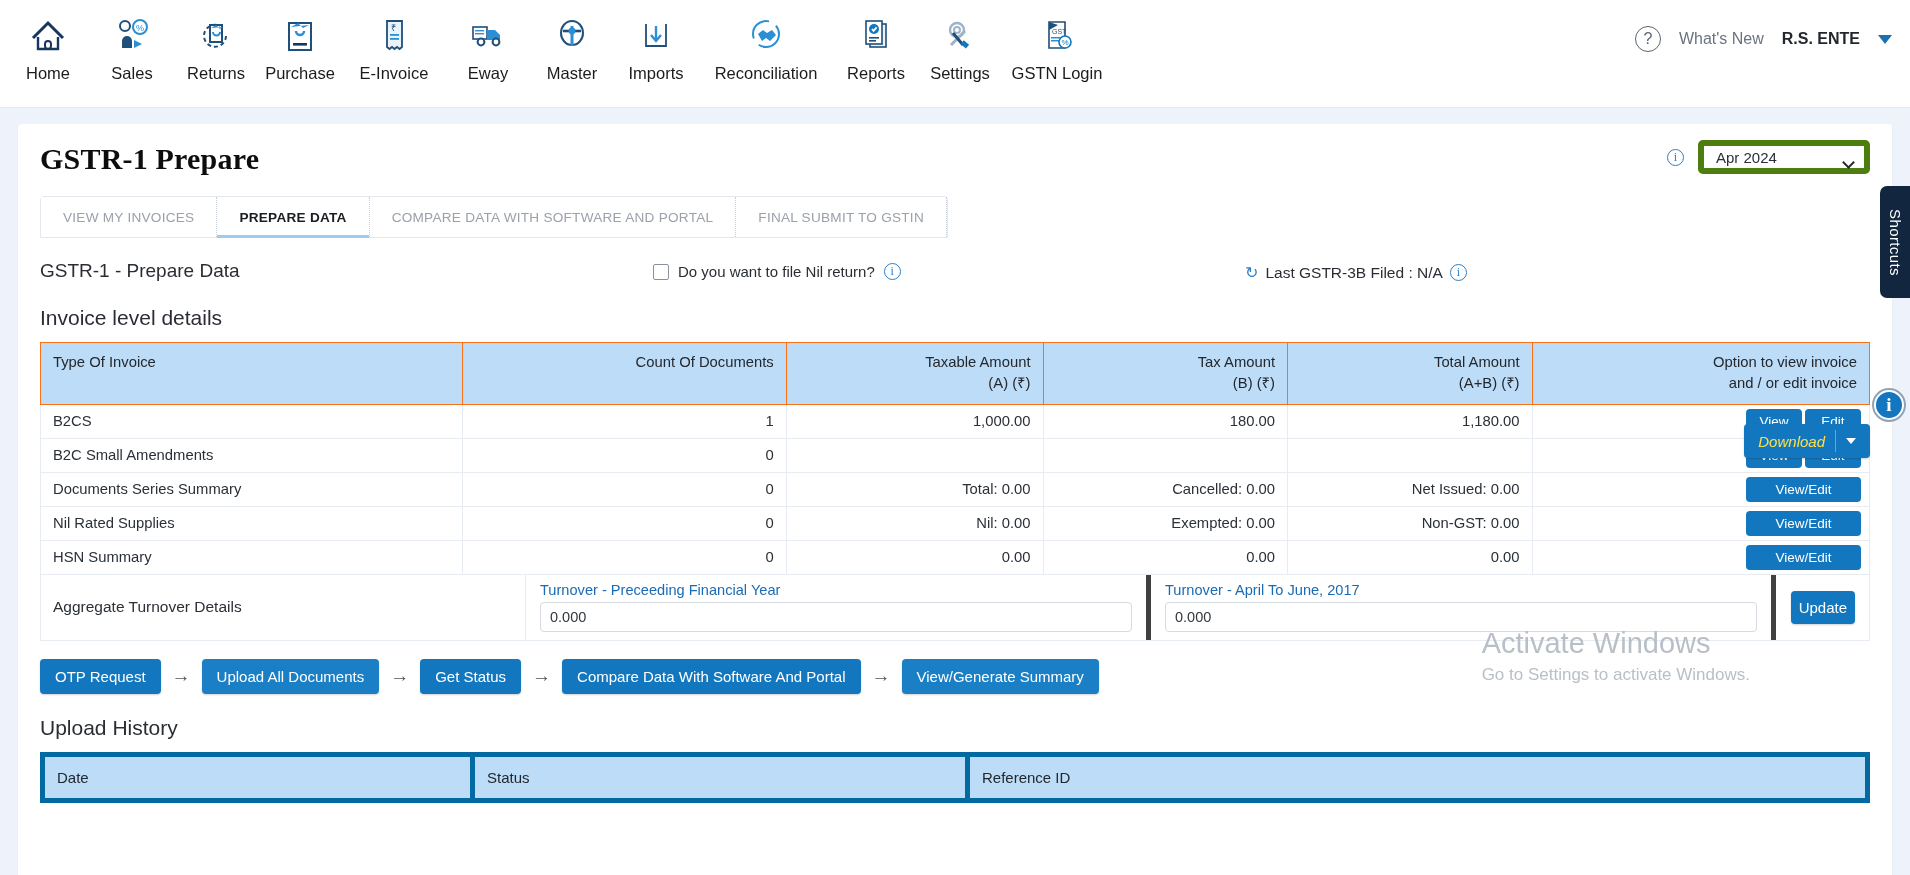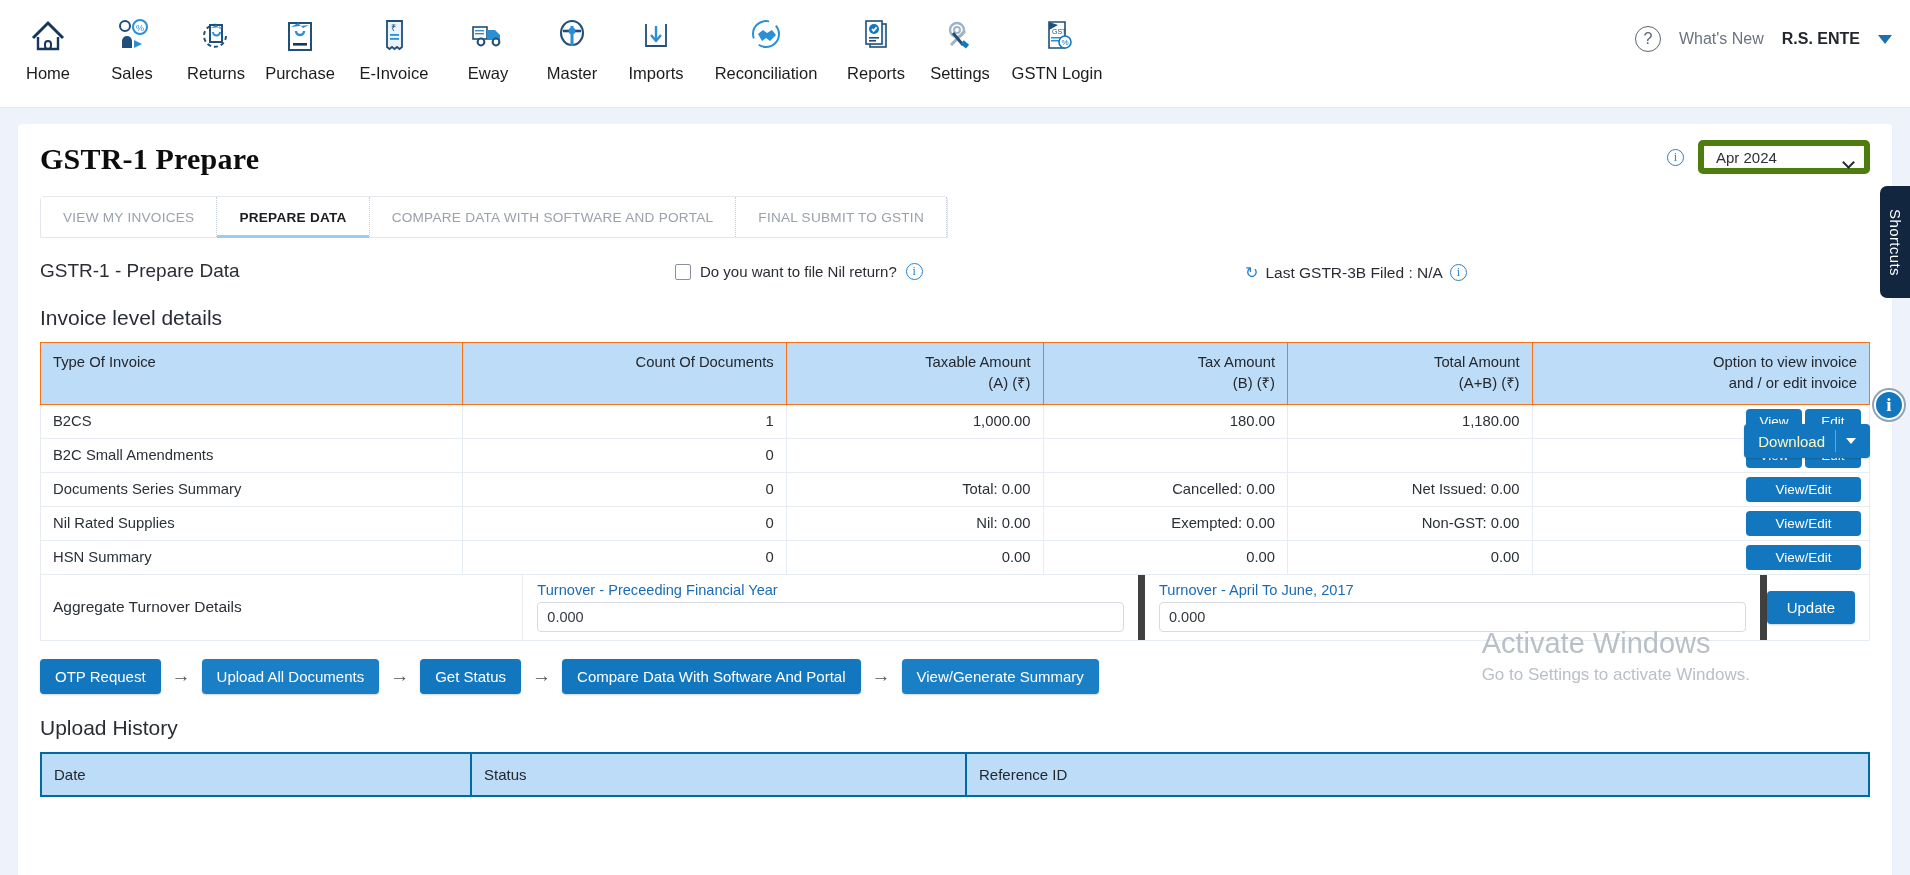--- a/index.html
+++ b/index.html
@@ -137,21 +137,21 @@
   }
 
   
   .subhead {
     margin-top: 22px;
     position: relative;
     height: 30px;
   }
   .subhead-title { font-size: 19px; color: #2a2e34; }
   .nil-return {
-    position: absolute; left: 635px; top: 3px;
+    position: absolute; left: 613px; top: 3px;
     display: flex; align-items: center; gap: 9px;
   }
   .chk {
     width: 16px; height: 16px;
     border: 1.6px solid #8a929d; border-radius: 2px;
     background: #fff; cursor: pointer;
   }
   .nil-label { font-size: 15px; color: #2a2e34; }
   .last3b {
     position: absolute; left: 1205px; top: 3px;
@@ -159,26 +159,27 @@
     font-size: 15.5px; color: #2a2e34;
   }
   .refresh-ic { color: #2a7fc9; font-size: 16px; }
 
   
   .sec-title { margin-top: 16px; font-size: 21px; color: #2a2e34; }
   .download-btn {
     position: absolute; right: 22px; top: 300px;
     height: 34px;
     background: #1277be;
-    color: #fef9c3; font-size: 15px;
+    color: #fde047; font-size: 15px;
     border-radius: 4px;
     display: flex; align-items: center;
     padding: 0 14px;
     cursor: pointer;
     box-shadow: 0 1px 2px rgba(0,0,0,.18);
+    font-style: italic;
   }
   .download-btn .sep { width: 1px; height: 22px; background: rgba(255,255,255,.35); margin: 0 10px; }
   .download-btn .tri {
     width: 0; height: 0;
     border-left: 5px solid transparent;
     border-right: 5px solid transparent;
     border-top: 6px solid #fff;
   }
 
   
@@ -223,35 +224,35 @@
     height: 66px;
     align-items: stretch;
   }
   .agg-label {
     width: 485px;
     display: flex; align-items: center;
     padding-left: 12px;
     font-size: 15.5px; color: #2b3037;
     border-right: 1px solid #e7ecf2;
   }
-  .agg-field { width: 625px; padding: 7px 14px 0 14px; border-right: 7px solid #404040; }
+  .agg-field { width: 625px; padding: 7px 14px 0 14px; border-right: 5px solid #404040; }
   .agg-field .flabel { font-size: 14.6px; color: #1a6bb5; }
   .agg-field input {
     margin-top: 4px;
     width: 100%; height: 30px;
     border: 1px solid #d6dbe2; border-radius: 4px;
     font-size: 14.5px; color: #33383f;
     padding: 0 9px;
     font-family: "Liberation Sans", sans-serif;
     background: #fff;
   }
   .agg-update { flex: 1; display: flex; align-items: center; justify-content: flex-end; padding-right: 14px; }
   .update-btn {
     background: #1277be; color: #fff; font-size: 15px;
-    border-radius: 4px; padding: 8px 20px; cursor: pointer;
+    border-radius: 4px; padding: 8px 8px; cursor: pointer;
     box-shadow: 0 1px 2px rgba(0,0,0,.18);
   }
 
   
   .flow { display: flex; align-items: center; margin-top: 18px; gap: 0; }
   .flow-btn {
     background: #1277be; color: #fff;
     font-size: 15px;
     border-radius: 4px;
     padding: 9px 15px;
@@ -264,21 +265,21 @@
 
   
   .uh-title { margin-top: 22px; font-size: 21px; color: #2a2e34; }
   table.uh { width: 100%; border-collapse: collapse; margin-top: 12px; table-layout: fixed; }
   table.uh th {
     background: #bcdcf7;
     color: #23282e; font-weight: normal;
     font-size: 15px;
     text-align: left;
     padding: 12px 12px;
-    border: 2px solid #0369a1;
+    border: 5px solid #0369a1;
   }
 
   
   .shortcuts-tab {
     position: fixed; right: 0; top: 186px;
     width: 30px; height: 112px;
     background: #12263f;
     border-radius: 7px 0 0 7px;
     color: #fff; font-size: 15px;
     display: flex; align-items: center; justify-content: center;

